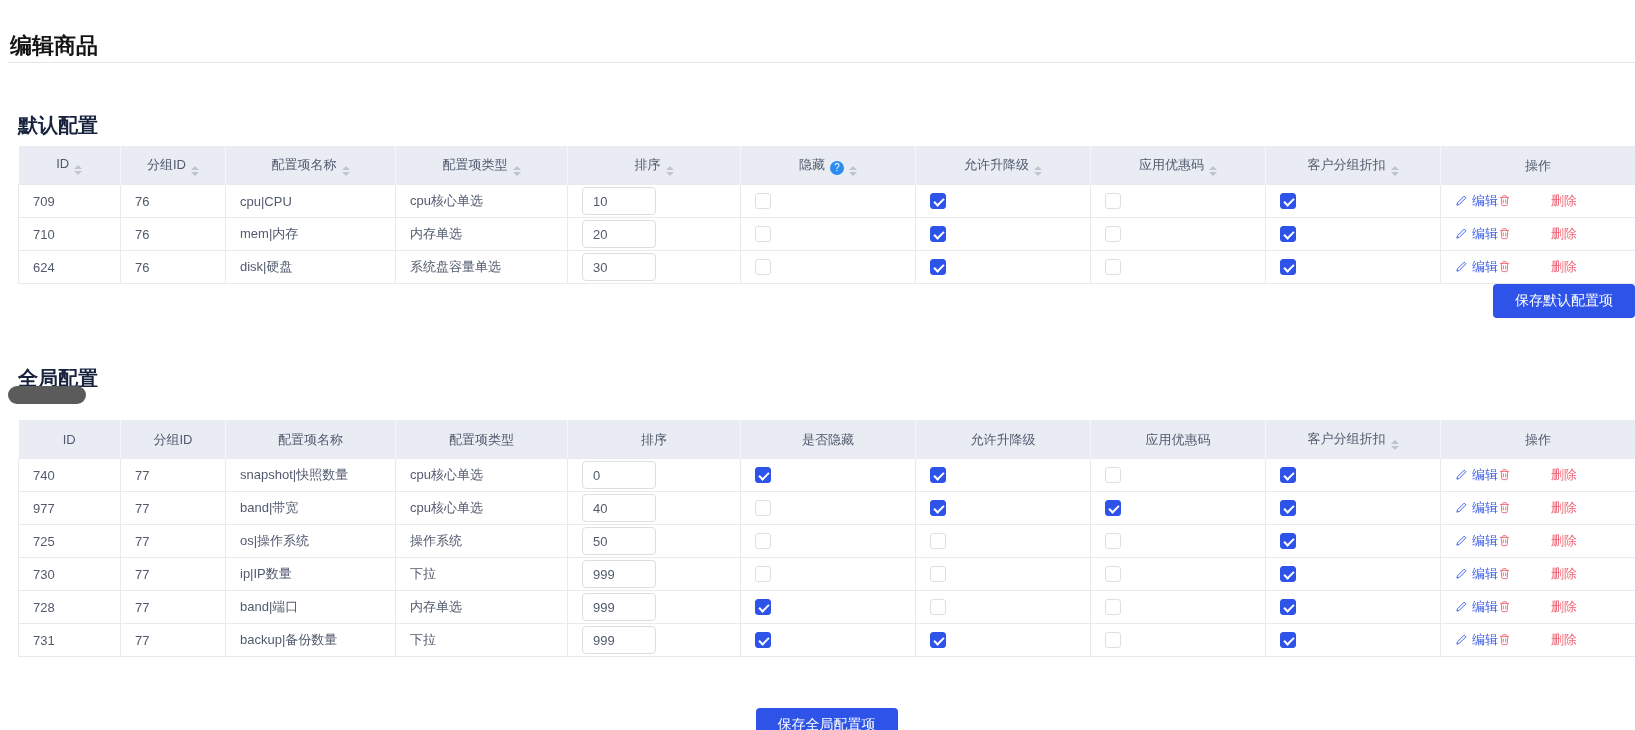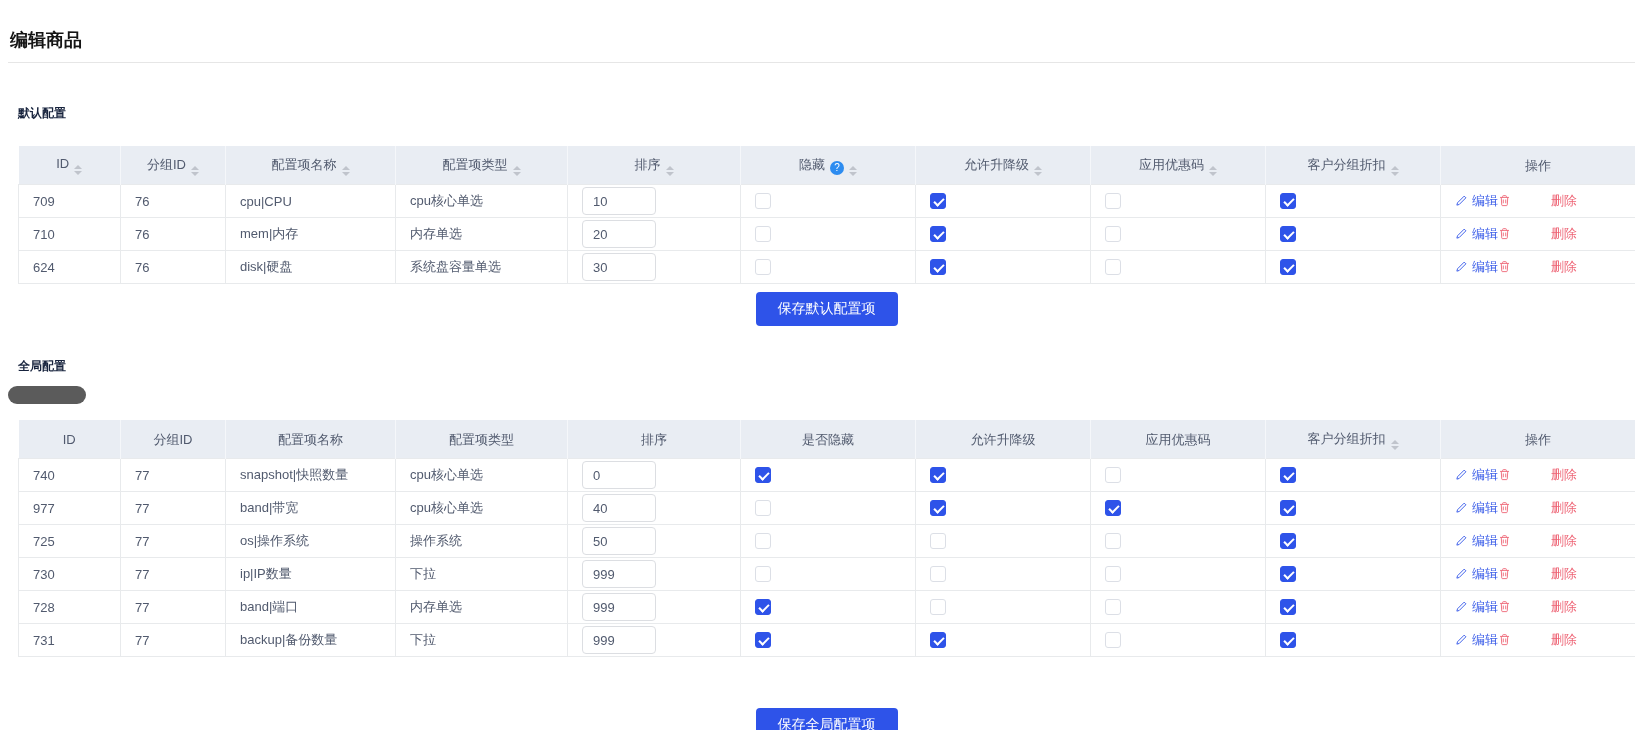--- a/index.html
+++ b/index.html
@@ -5,23 +5,23 @@
   :root{
     --accent:#2e53e9; --edit:#3d5fe9; --del:#ee6374; --help:#2d8cf0;
     --border:#e8eaec; --txt:#515a6e; --hdr-bg:#e9edf3;
   }
   *{box-sizing:border-box;}
   html,body{margin:0;padding:0;}
   body{
     width:1635px;height:730px;position:relative;overflow:hidden;background:#fff;
     font-family:"Liberation Sans","DejaVu Sans",sans-serif;color:var(--txt);
   }
-  .page-title{position:absolute;left:10px;top:16px;font-size:18px;font-weight:bold;color:#151515;}
+  .page-title{position:absolute;left:10px;top:16px;font-size:22px;font-weight:bold;color:#151515;}
   .divider{position:absolute;left:8px;right:0;top:62px;border-top:1px solid #e6e6e6;}
-  .section-title{position:absolute;left:18px;font-size:12px;font-weight:bold;color:#17233d;}
+  .section-title{position:absolute;left:18px;font-size:20px;font-weight:bold;color:#17233d;}
   #sec1-title{top:95px;}
   #sec2-title{top:348px;}
   .pill{position:absolute;left:8px;top:386px;width:78px;height:18px;background:#5b5b5b;border-radius:9px;}
   .tbl-wrap{position:absolute;left:18px;}
   #table1-wrap{top:146px;}
   #table2-wrap{top:420px;}
   table{border-collapse:collapse;table-layout:fixed;width:1617px;font-size:13px;}
   th{
     background:var(--hdr-bg);height:38px;font-weight:normal;color:var(--txt);
     text-align:center;border-right:1px solid #f5f7fa;border-top:1px solid var(--hdr-bg);
@@ -55,21 +55,21 @@
     color:#fff;font-size:10px;line-height:14px;align-items:center;justify-content:center;
     margin-left:5px;vertical-align:-2px;cursor:pointer;
   }
   .help::after{content:'?';}
   .act{display:inline-flex;align-items:center;gap:4px;cursor:pointer;text-decoration:none;font-size:13px;}
   .act.edit{color:var(--edit);}
   .act.del{color:var(--del);gap:40px;}
   .act .ico{display:inline-flex;}
   .act svg{width:13px;height:13px;}
   .btn-row{position:absolute;left:18px;width:1617px;display:flex;justify-content:center;}
-  #btn-row1{top:292px;}
+  #btn-row1{top:284px;justify-content:flex-end;}
   #btn-row2{top:708px;}
   .save-btn{
     background:var(--accent);color:#fff;border:none;border-radius:4px;height:34px;
     padding:0 22px;font-size:14px;cursor:pointer;
     font-family:"Liberation Sans","DejaVu Sans",sans-serif;
   }
 </style>
 </head>
 <body>
 

